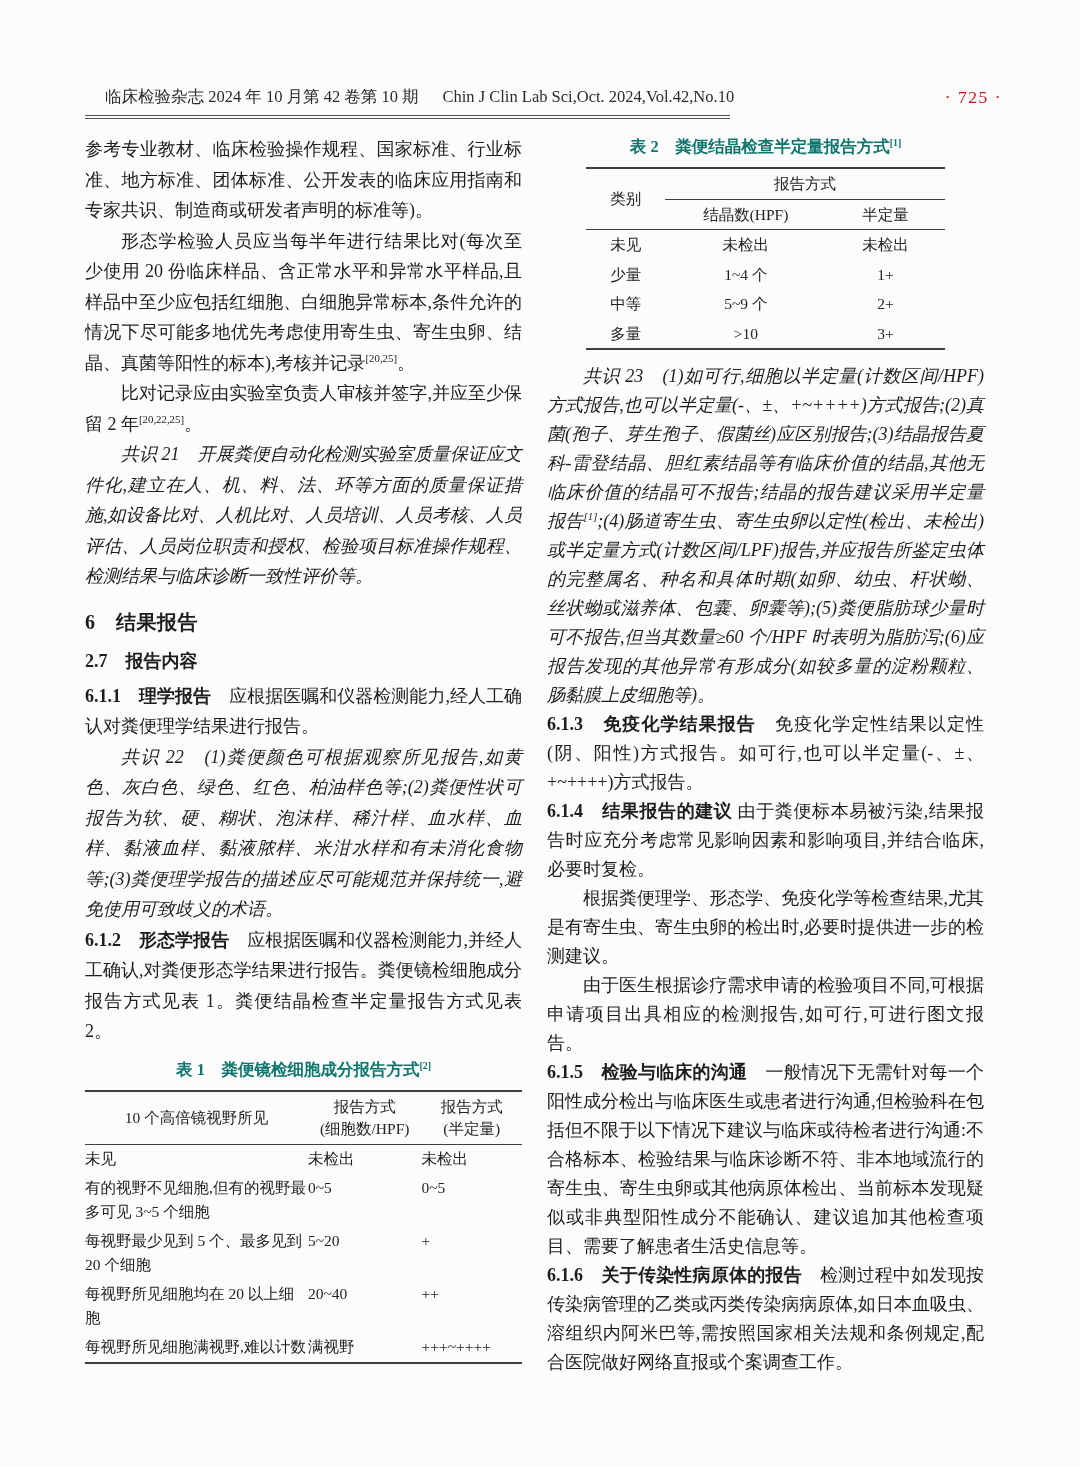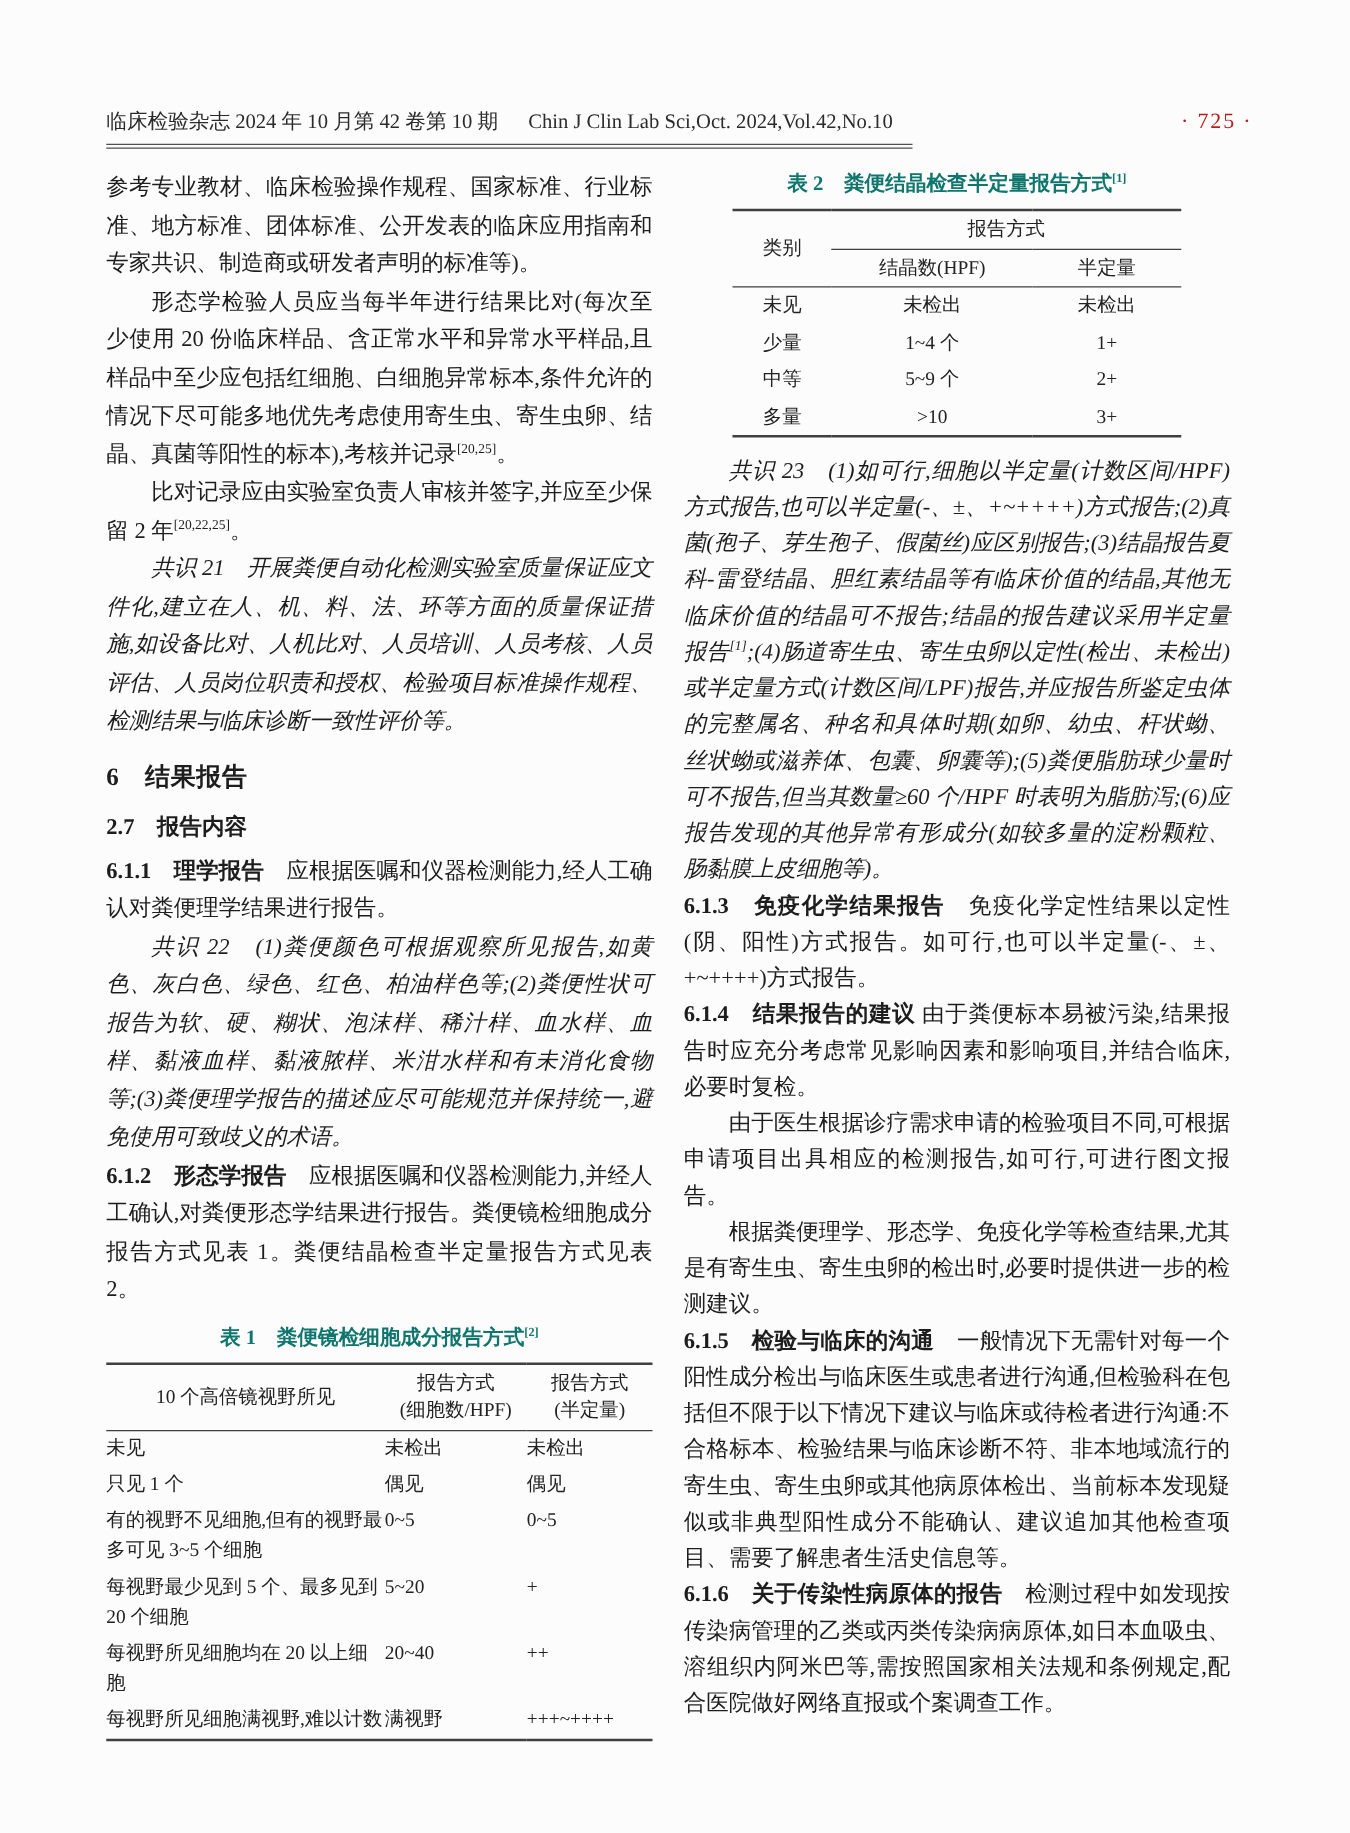--- a/index.html
+++ b/index.html
@@ -4,21 +4,21 @@
 <style>
   html,body { margin:0; padding:0; }
   body {
     width:1080px; height:1466px; overflow:hidden;
     background:#fcfcfc;
     font-family:"Liberation Serif","DejaVu Serif",serif;
     color:#1d1d1d;
   }
   .page { width:100%; height:100%; box-sizing:border-box; padding:86px 78px 0 85px; }
 
-  .running-head { display:flex; justify-content:space-between; align-items:flex-start; font-size:16.5px; color:#2b2b2b; white-space:nowrap; }
+  .running-head { display:flex; justify-content:space-between; align-items:center; font-size:16.5px; color:#2b2b2b; white-space:nowrap;margin-left:20px; }
   .rh-en { margin-left:24px; }
   .rh-page { font-size:17.5px; letter-spacing:1.5px; color:#b91c1c; }
   .head-rule { width:645px; height:0; border-bottom:4px double #4f4f4f; margin-top:7px; }
 
   .columns { display:flex; gap:25px; margin-top:15px; }
   .col { width:437px; font-size:18px; line-height:30.5px; text-align:justify; }
   .col-right { line-height:29px; }
 
   .para { margin:0; }
   .indent { text-indent:2em; }
@@ -89,25 +89,20 @@
             <th>报告方式<br>(半定量)</th>
           </tr>
         </thead>
         <tbody>
             <tr>
               <td>未见</td>
               <td>未检出</td>
               <td>未检出</td>
             </tr>
             <tr>
-              <td>只见 1 个</td>
-              <td>偶见</td>
-              <td>偶见</td>
-            </tr>
-            <tr>
               <td>有的视野不见细胞,但有的视野最多可见 3~5 个细胞</td>
               <td>0~5</td>
               <td>0~5</td>
             </tr>
             <tr>
               <td>每视野最少见到 5 个、最多见到 20 个细胞</td>
               <td>5~20</td>
               <td>+</td>
             </tr>
             <tr>
@@ -159,20 +154,20 @@
               <td>多量</td>
               <td>&gt;10</td>
               <td>3+</td>
             </tr>
           </tbody>
       </table>
 
       <p class="para indent kai"><span>共识 23　(1)如可行,细胞以半定量(计数区间/HPF)方式报告,也可以半定量(-、±、+~++++)方式报告;(2)真菌(孢子、芽生孢子、假菌丝)应区别报告;(3)结晶报告夏科-雷登结晶、胆红素结晶等有临床价值的结晶,其他无临床价值的结晶可不报告;结晶的报告建议采用半定量报告</span><sup>[1]</sup><span>;(4)肠道寄生虫、寄生虫卵以定性(检出、未检出)或半定量方式(计数区间/LPF)报告,并应报告所鉴定虫体的完整属名、种名和具体时期(如卵、幼虫、杆状蚴、丝状蚴或滋养体、包囊、卵囊等);(5)粪便脂肪球少量时可不报告,但当其数量≥60 个/HPF 时表明为脂肪泻;(6)应报告发现的其他异常有形成分(如较多量的淀粉颗粒、肠黏膜上皮细胞等)。</span></p>
       <p class="para"><span class="run-b">6.1.3</span><span class="run-b">　免疫化学结果报告　</span><span>免疫化学定性结果以定性(阴、阳性)方式报告。如可行,也可以半定量(-、±、+~++++)方式报告。</span></p>
       <p class="para"><span class="run-b">6.1.4</span><span class="run-b">　结果报告的建议 </span><span>由于粪便标本易被污染,结果报告时应充分考虑常见影响因素和影响项目,并结合临床,必要时复检。</span></p>
+      <p class="para indent"><span>根据粪便理学、形态学、免疫化学等检查结果,尤其是有寄生虫、寄生虫卵的检出时,必要时提供进一步的检测建议。</span></p>
       <p class="para indent"><span>由于医生根据诊疗需求申请的检验项目不同,可根据申请项目出具相应的检测报告,如可行,可进行图文报告。</span></p>
-      <p class="para indent"><span>根据粪便理学、形态学、免疫化学等检查结果,尤其是有寄生虫、寄生虫卵的检出时,必要时提供进一步的检测建议。</span></p>
       <p class="para"><span class="run-b">6.1.5</span><span class="run-b">　检验与临床的沟通　</span><span>一般情况下无需针对每一个阳性成分检出与临床医生或患者进行沟通,但检验科在包括但不限于以下情况下建议与临床或待检者进行沟通:不合格标本、检验结果与临床诊断不符、非本地域流行的寄生虫、寄生虫卵或其他病原体检出、当前标本发现疑似或非典型阳性成分不能确认、建议追加其他检查项目、需要了解患者生活史信息等。</span></p>
       <p class="para"><span class="run-b">6.1.6</span><span class="run-b">　关于传染性病原体的报告　</span><span>检测过程中如发现按传染病管理的乙类或丙类传染病病原体,如日本血吸虫、溶组织内阿米巴等,需按照国家相关法规和条例规定,配合医院做好网络直报或个案调查工作。</span></p>
     </section>
 
   </main>
 </div>
 
 </body></html>

